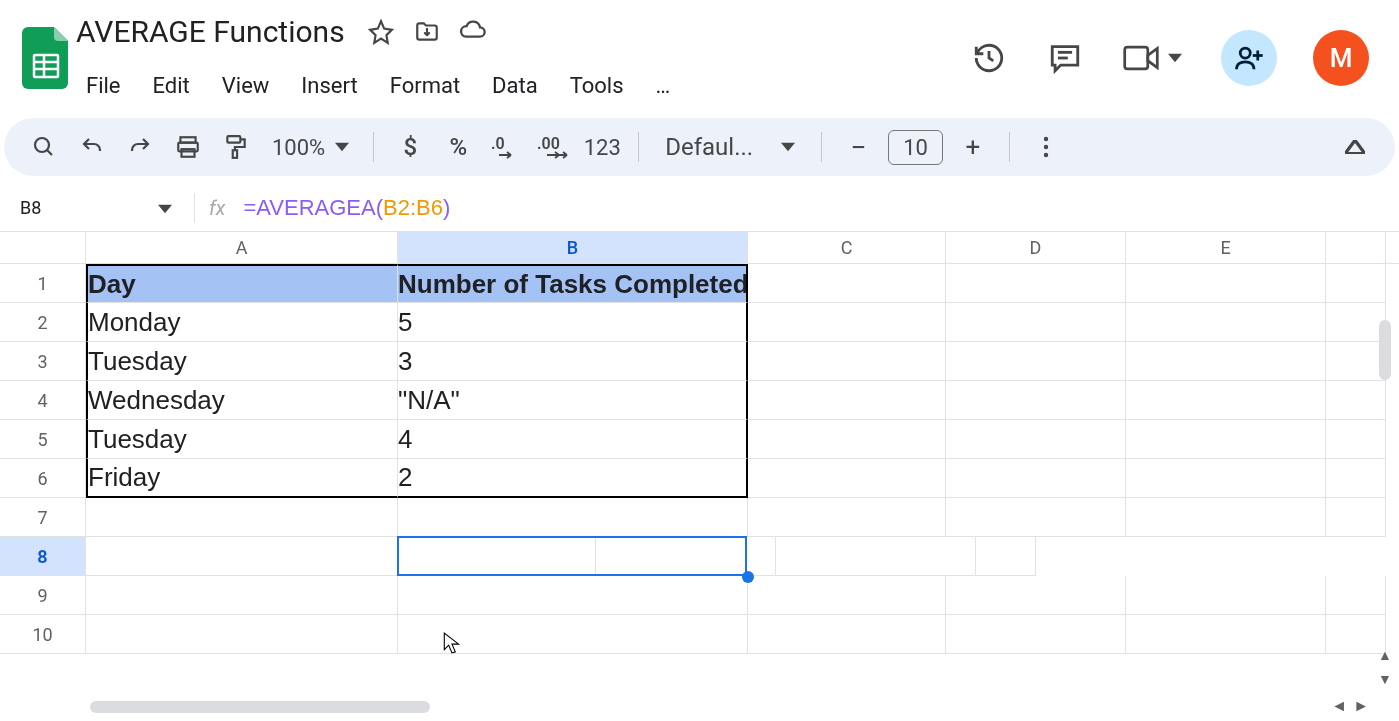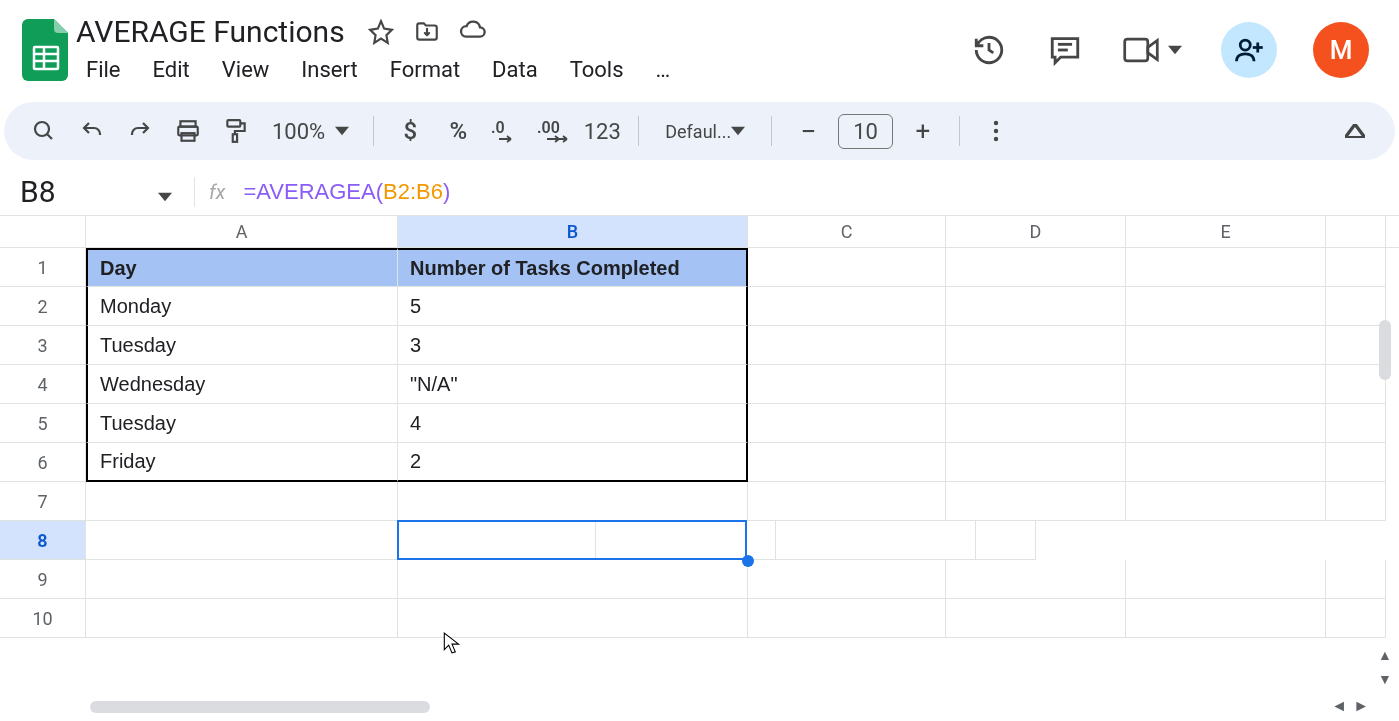--- a/index.html
+++ b/index.html
@@ -42,21 +42,21 @@
     height: 28px;
     display: flex;
     align-items: center;
     justify-content: center;
     color: #444746;
     cursor: pointer;
   }
   .menubar {
     display: flex;
     gap: 4px;
-    margin-top: 0;
+    margin-top: 16px;
   }
   .menu-item {
     font-size: 22px;
     color: #202124;
     padding: 6px 14px;
     cursor: pointer;
     border-radius: 4px;
   }
   .header-actions {
     display: flex;
@@ -121,21 +121,21 @@
     border-radius: 6px;
     color: #444746;
   }
   .tool-sep {
     width: 1px;
     height: 30px;
     background: #c7c7c7;
     margin: 0 8px;
   }
   .zoom-text { font-size: 22px; color: #444746; padding: 0 8px; display:flex;align-items:center;gap:10px;}
-  .font-select { font-size: 18px; color: #444746; display:flex;align-items:center;cursor:pointer; padding: 0 10px;}
+  .font-select { font-size: 24px; color: #444746; display:flex;align-items:center;gap:28px; cursor:pointer; padding: 0 10px;}
   .font-size-group { display:flex;align-items:center;gap:10px;}
   .font-size-box {
     border: 1px solid #747775;
     border-radius: 6px;
     padding: 4px 14px;
     font-size: 22px;
     color: #444746;
     min-width: 44px;
     text-align: center;
   }
@@ -147,21 +147,21 @@
     align-items: center;
     border-bottom: 1px solid #e1e3e1;
     height: 48px;
     padding: 0 0 0 20px;
   }
   .name-box {
     display: flex;
     align-items: center;
     gap: 10px;
     width: 160px;
-    font-size: 30px;
+    font-size: 18px;
     color: #202124;
   }
   .name-box-sep {
     width: 1px;
     height: 30px;
     background: #e1e3e1;
     margin: 0 14px;
   }
   .fx-label { font-style: italic; color: #a8a8a8; font-size: 20px; margin-right: 18px;}
   .formula-text { font-size: 22px; font-family: Arial, sans-serif; }
@@ -221,24 +221,24 @@
   .row-h.selected {
     background: #d3e3fd;
     color: #0b57d0;
     font-weight: 600;
   }
   .cells { position: relative; }
   .row { display:flex; height:39px; }
   .cell {
     border-right: 1px solid #e1e3e1;
     border-bottom: 1px solid #e1e3e1;
-    padding: 0 12px;
+    padding: 0 0;
     display:flex;
     align-items:center;
-    font-size: 20px;
+    font-size: 26px;
     color: #202124;
     font-family: Arial, sans-serif;
     overflow: hidden;
     white-space: nowrap;
   }
   .data-border-r { border-right: 2px solid #000; }
   .data-border-b { border-bottom: 2px solid #000; }
   .hdr-cell {
     background: #a4c2f4;
     font-weight: bold;

